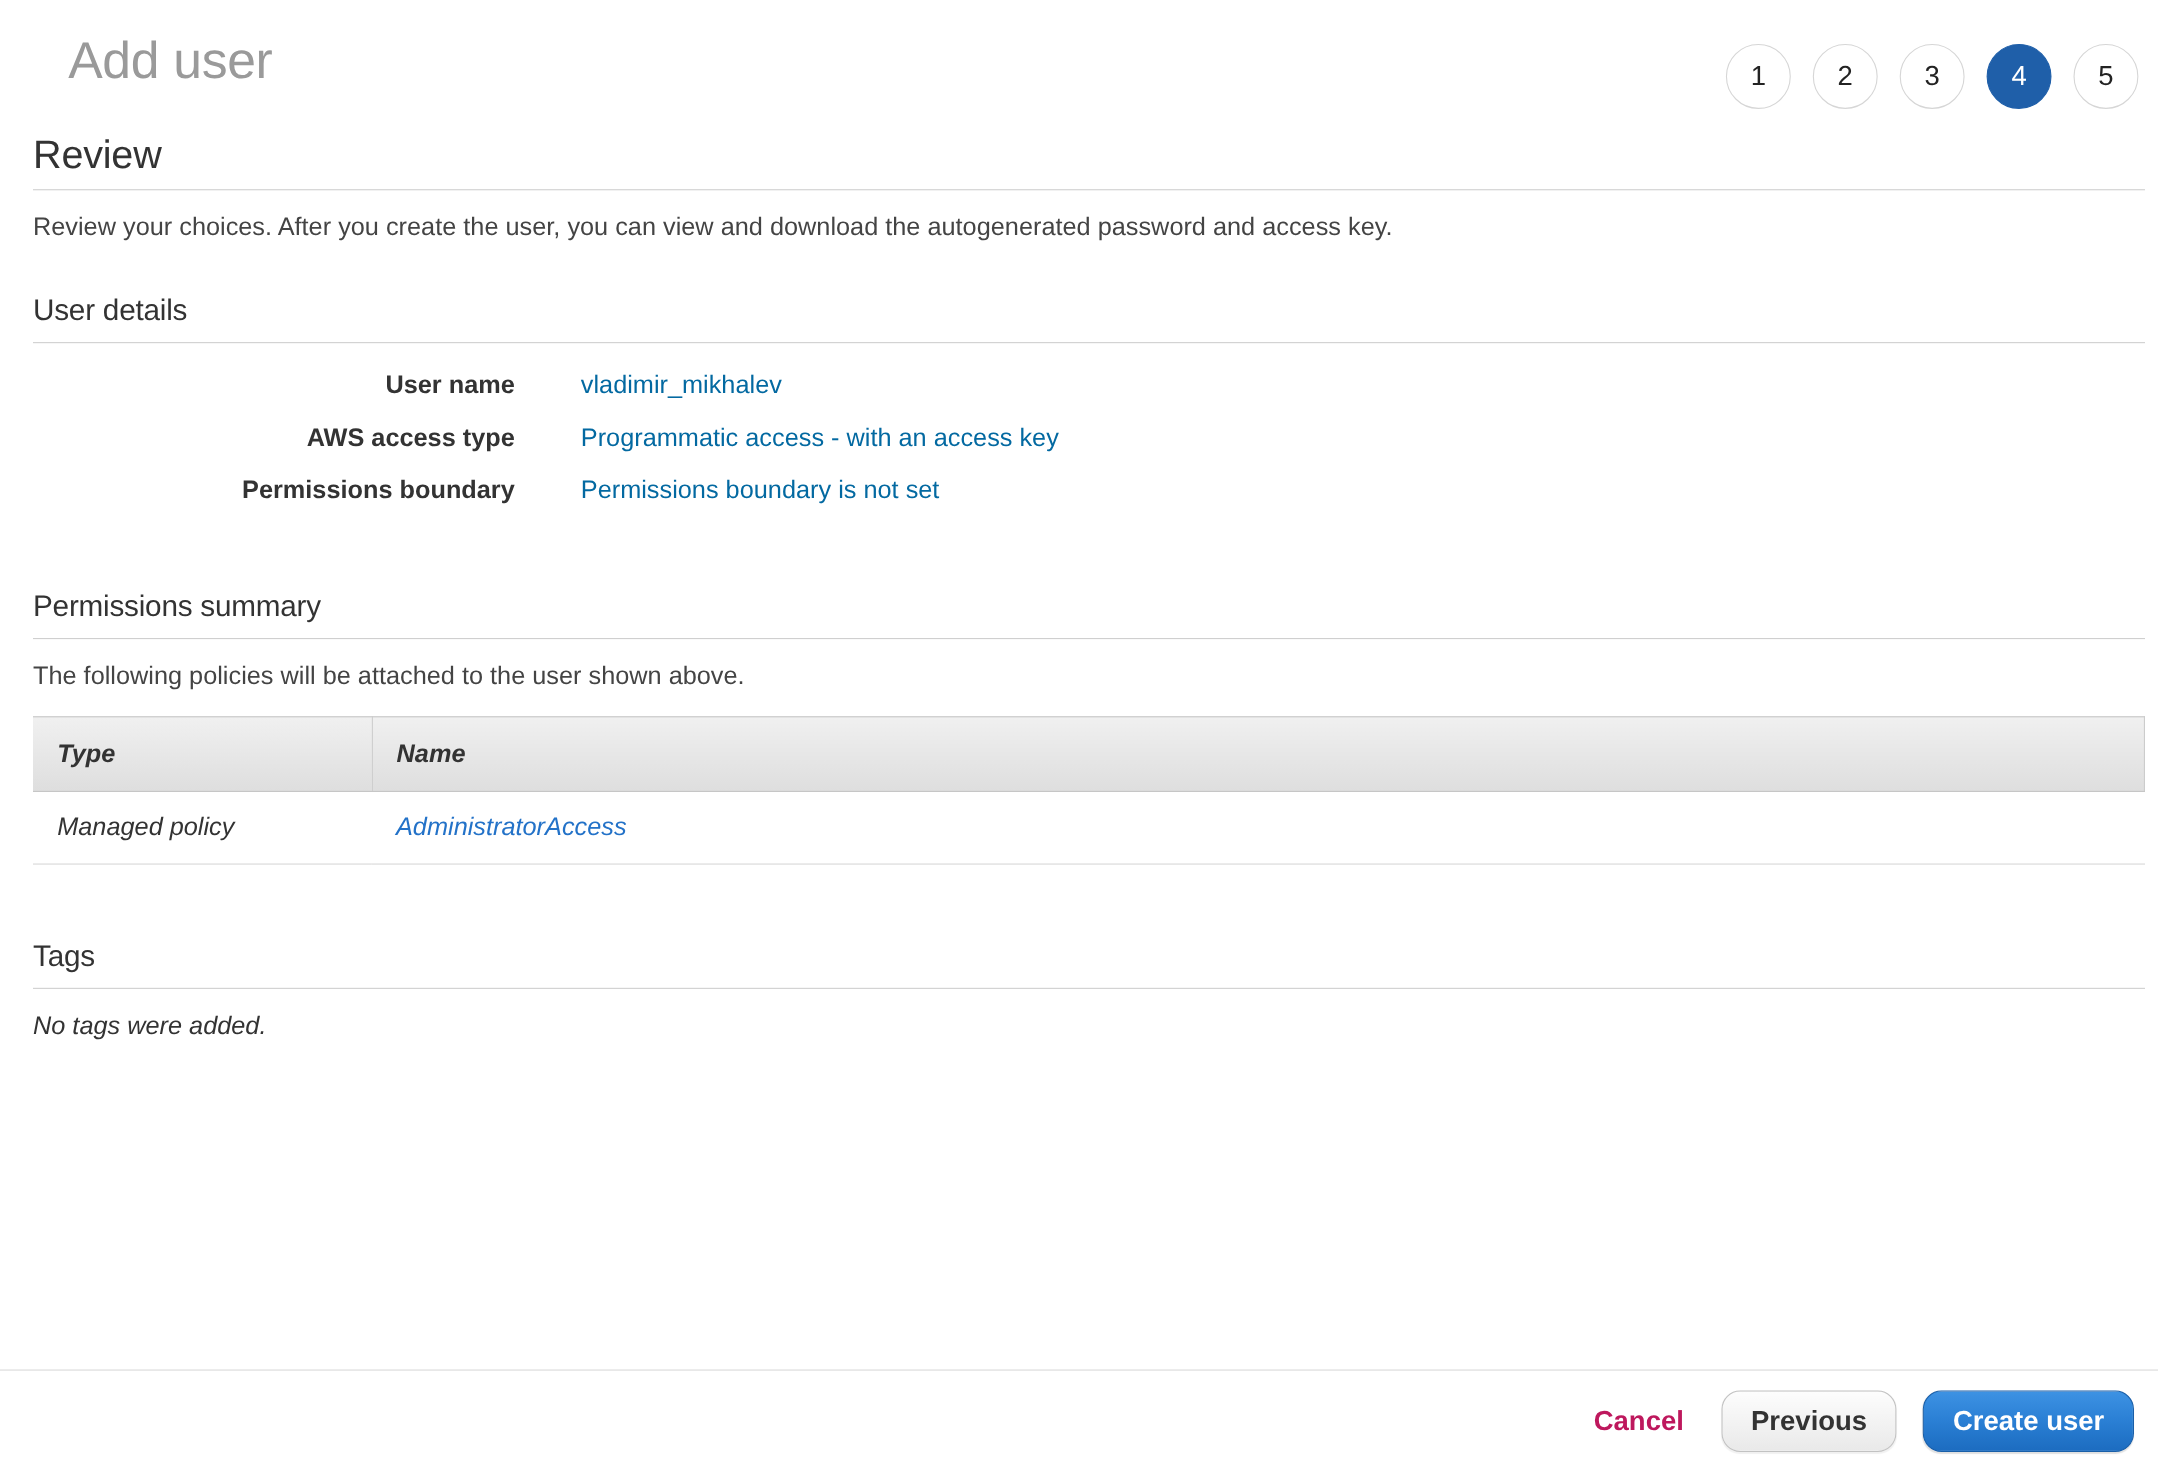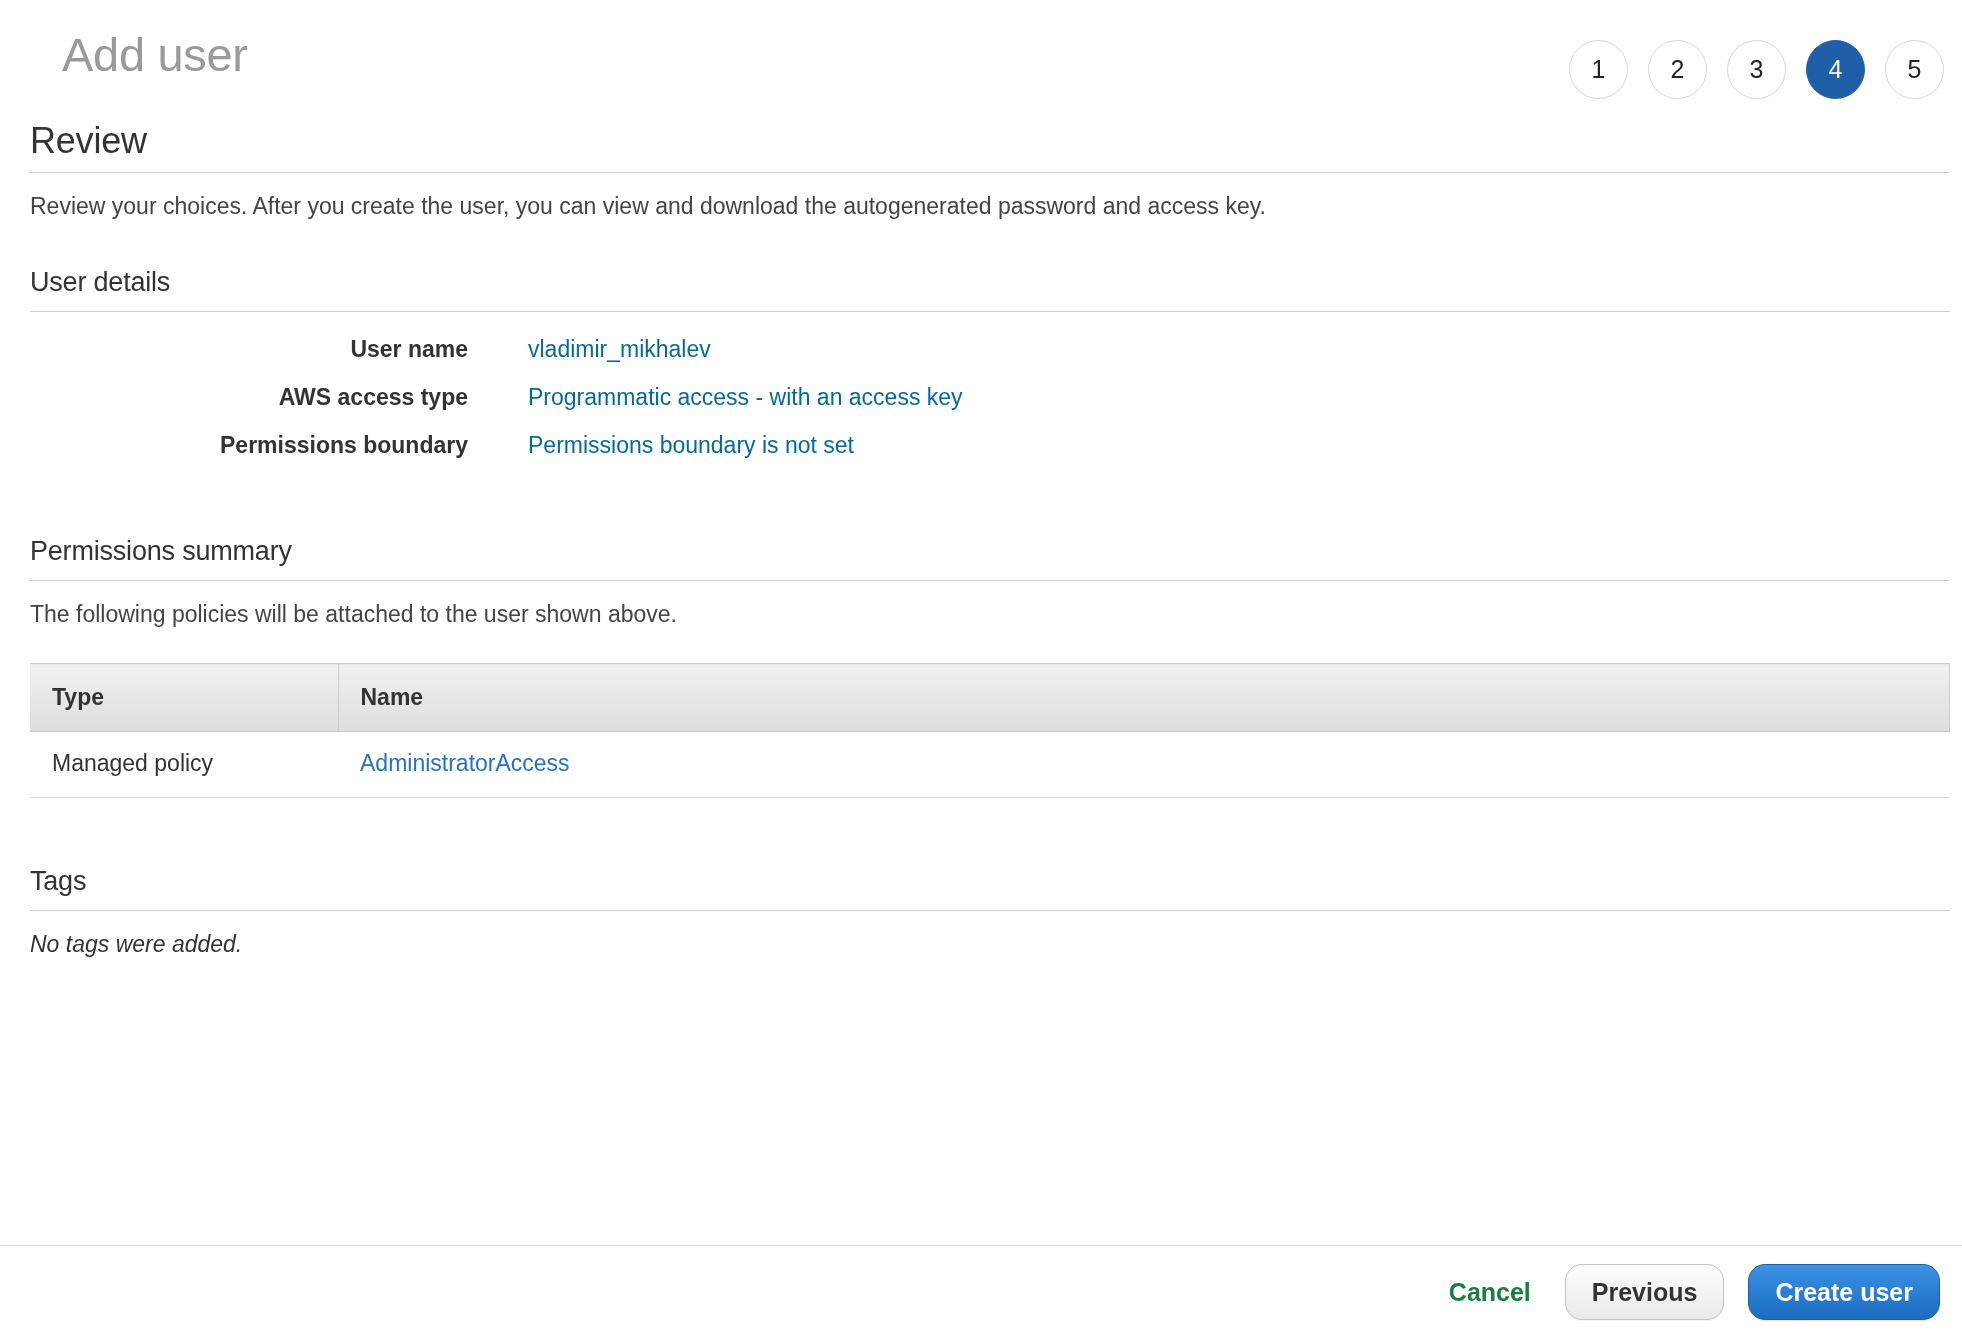--- a/index.html
+++ b/index.html
@@ -132,24 +132,25 @@
   }
   .detail-value {
     margin-left: 60px;
     font-size: 23px;
     color: #0369a1;
     line-height: 30px;
   }
 
   
   .table {
-    margin: 34px 30px 0 30px;
+    margin: 22px 30px 0 30px;
     width: 1920px;
     border-collapse: collapse;
     table-layout: fixed;
+    font-style: italic;
   }
   .table thead th {
     background: linear-gradient(to bottom, #f0f0f0 0%, #e6e6e6 55%, #dedede 100%);
     border-top: 1px solid #cccccc;
     border-bottom: 1px solid #c6c6c6;
     border-right: 1px solid #cccccc;
     text-align: left;
     font-size: 23px;
     font-weight: bold;
     color: #333333;
@@ -202,21 +203,21 @@
     right: 22px;
     top: 0;
     height: 92px;
     display: flex;
     align-items: center;
     gap: 24px;
   }
   .btn-cancel {
     font-size: 25px;
     font-weight: bold;
-    color: #15803d;
+    color: #be185d;
     background: none;
     border: none;
     cursor: pointer;
     padding: 6px 10px;
     font-family: "Liberation Sans", sans-serif;
   }
 
   .btn {
     font-family: "Liberation Sans", sans-serif;
     font-size: 25px;

